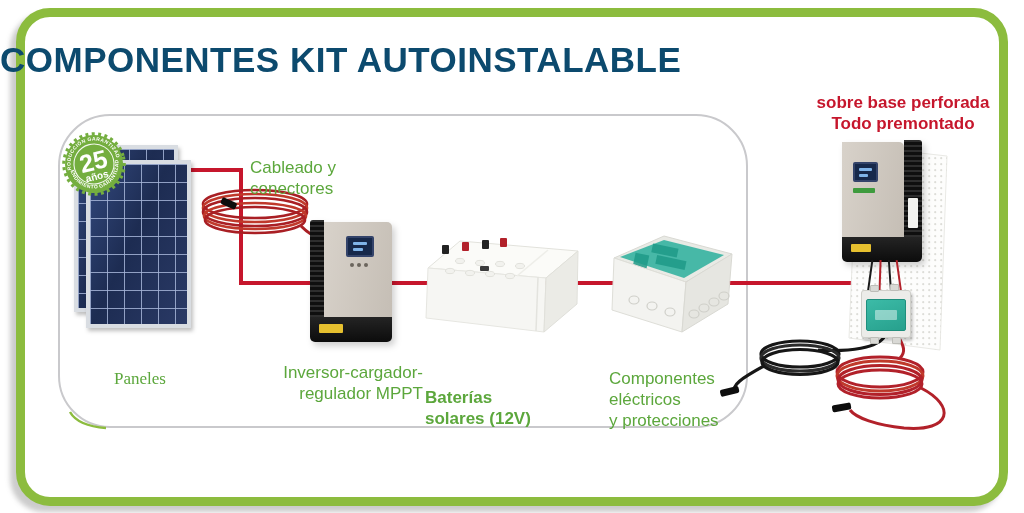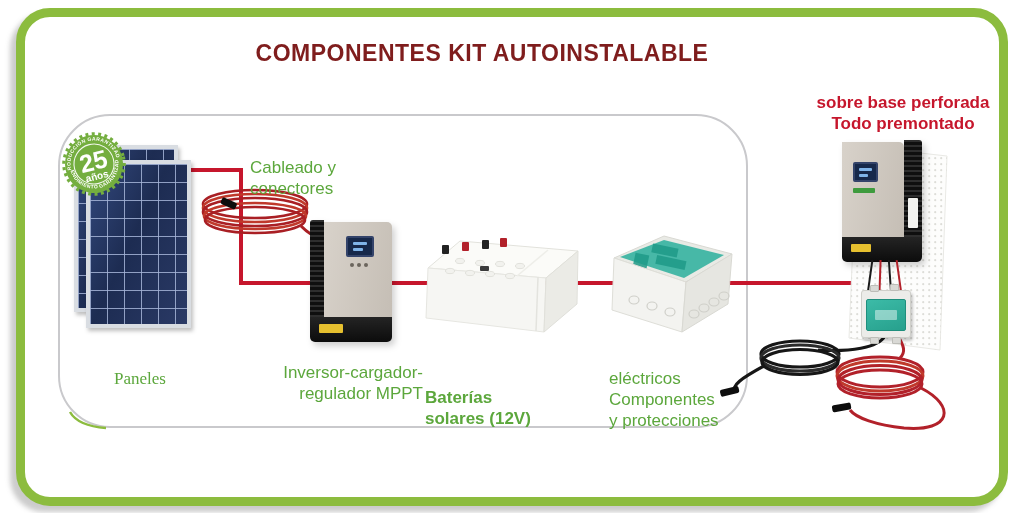--- a/index.html
+++ b/index.html
@@ -7,22 +7,22 @@
               font-family:"Liberation Sans", sans-serif; position:relative; }
 
   .abs { position:absolute; }
 
   
   .outer-frame { left:16px; top:8px; width:992px; height:498px;
     border:9px solid #8cbc3e; border-radius:34px;
     box-shadow:-6px 6px 5px rgba(110,110,110,.35); background:#ffffff; z-index:0; }
 
   
-  .title { left:0; top:40px; width:964px; text-align:center;
-    font-size:23px; font-weight:600; letter-spacing:.5px; color:#7f1d1d; z-index:6; }
+  .title { left:0; top:40px; width:964px; text-align:left;
+    font-size:35px; font-weight:600; letter-spacing:.5px; color:#0c4a6e; z-index:6; }
 
   
   .inner-box { left:58px; top:114px; width:690px; height:314px;
     border:2px solid #c9c9cc; border-radius:52px; z-index:0; background:transparent; }
   .inner-accent { left:0; top:0; width:1024px; height:513px; z-index:1; pointer-events:none; }
 
   
   .redline { background:#c6162c; z-index:1; }
   .rl-h1 { left:186px; top:168px; width:57px; height:4px; }
   .rl-v  { left:239px; top:168px; width:4px;  height:117px; }
@@ -219,22 +219,22 @@
     <ellipse cx="90" cy="86" rx="5" ry="4"></ellipse>
       <ellipse cx="100" cy="80" rx="5" ry="4"></ellipse>
     <ellipse cx="110" cy="74" rx="5" ry="4"></ellipse>
       <ellipse cx="120" cy="68" rx="5" ry="4"></ellipse>
     <ellipse cx="30" cy="72" rx="5" ry="4"></ellipse>
       <ellipse cx="48" cy="78" rx="5" ry="4"></ellipse>
     <ellipse cx="66" cy="84" rx="5" ry="4"></ellipse>
   </g>
 </svg>
 <div class="abs lbl lbl-protec">
+  <div>Componentes</div>
   <div>eléctricos</div>
-  <div>Componentes</div>
   <div>y protecciones</div>
 </div>
 
 <div class="abs lbl-premontado">
   <div>sobre base perforada</div>
   <div>Todo premontado</div>
 </div>
 
 <svg class="art pegboard" width="110" height="215" viewBox="0 0 110 215">
   <defs>

